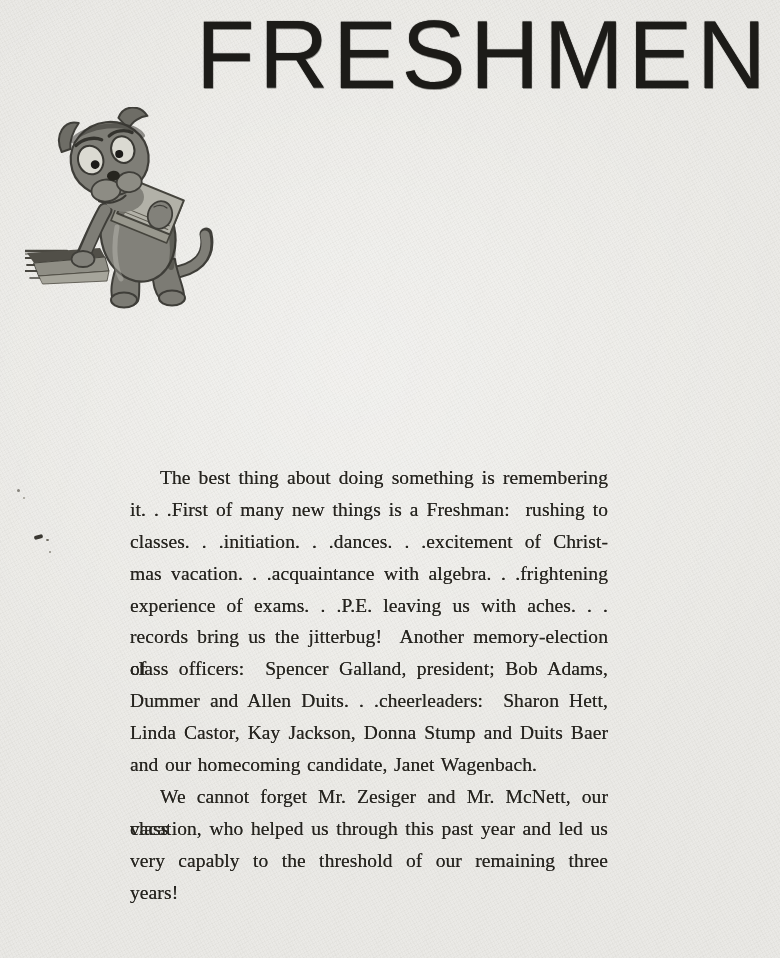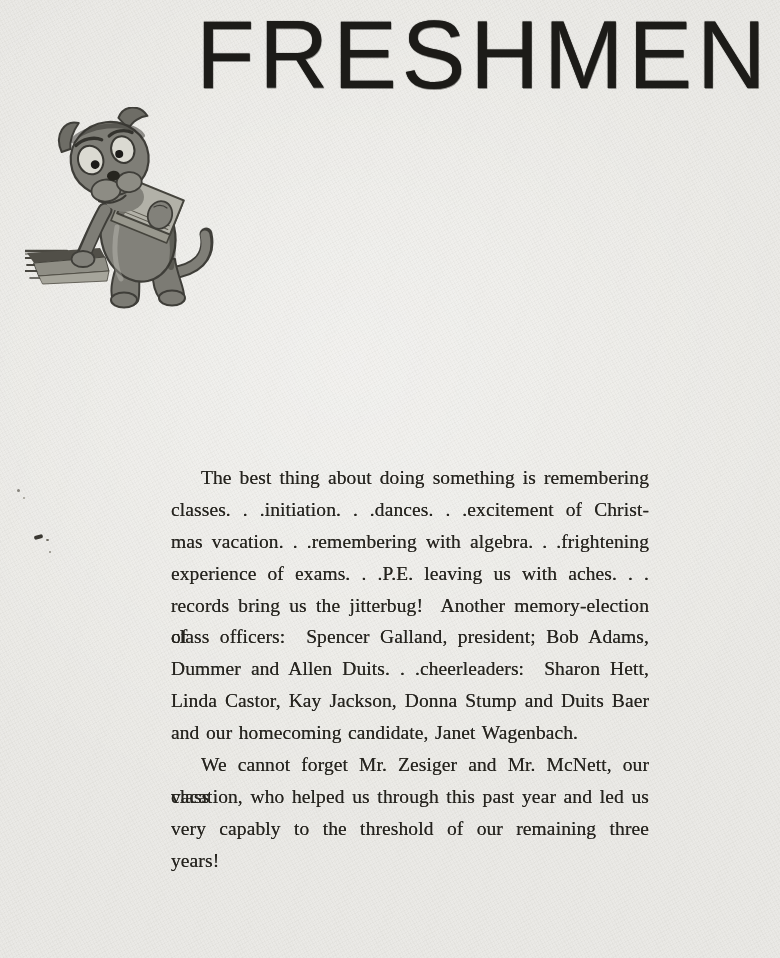--- a/index.html
+++ b/index.html
@@ -23,21 +23,21 @@
     font-family:"Liberation Sans", sans-serif;
     font-size:96px;line-height:1;font-weight:400;
     color:#1c1b18;
     text-shadow:0 0 1px rgba(28,27,24,0.85), 0.5px 0.5px 0 rgba(28,27,24,0.4);
   }
   .cat-wrap{position:absolute;left:25px;top:107px;width:230px;height:205px;}
   .textblock{
     position:absolute;left:130px;top:462px;width:478px;
     font-size:19.5px;color:#26241f;
     text-shadow:0 0 0.5px rgba(38,36,31,0.8);
-    word-spacing:1.5px;letter-spacing:0.1px;margin-left:41px;
+    word-spacing:1.5px;letter-spacing:0.1px;
   }
   .ln{
     margin:0;height:31.9px;line-height:31.9px;white-space:nowrap;
     text-align:justify;text-align-last:justify;text-justify:inter-word;
     white-space:normal;overflow:visible;
   }
   .ln.indent{text-indent:30px;}
   .ln.noj{text-align:left;text-align-last:left;}
   .speck{position:absolute;border-radius:50%;}
   .speck.s1{left:17px;top:489px;width:3px;height:3px;background:#85827b;}
@@ -142,22 +142,23 @@
         <ellipse cx="102" cy="77" rx="12.5" ry="10" fill="#8d8c84" stroke="#3f3e39" stroke-width="1.8"></ellipse>
         <ellipse cx="87" cy="69" rx="6.5" ry="5" fill="#26251f"></ellipse>
         <path d="M70,93 C78,97 90,96 97,90" fill="none" stroke="#3a3934" stroke-width="2"></path>
       </g>
     </g>
   </svg>
 </div>
 
 <div class="textblock">
   <p class="ln indent">The best thing about doing something is remembering</p>
+  <p class="ln">it. . .First of many new things is a Freshman:&nbsp; rushing to</p>
   <p class="ln">classes. . .initiation. . .dances. . .excitement of Christ-</p>
-  <p class="ln">mas vacation. . .remembering with algebra. . .frightening</p>
+  <p class="ln">mas vacation. . .acquaintance with algebra. . .frightening</p>
   <p class="ln">experience of exams. . .P.E. leaving us with aches. . .</p>
   <p class="ln">records bring us the jitterbug!&nbsp; Another memory-election of</p>
   <p class="ln">class officers:&nbsp; Spencer Galland, president; Bob Adams,</p>
   <p class="ln">Dummer and Allen Duits. . .cheerleaders:&nbsp; Sharon Hett,</p>
   <p class="ln">Linda Castor, Kay Jackson, Donna Stump and Duits Baer</p>
   <p class="ln noj">and our homecoming candidate, Janet Wagenbach.</p>
   <p class="ln indent">We cannot forget Mr. Zesiger and Mr. McNett, our class</p>
   <p class="ln">vacation, who helped us through this past year and led us</p>
   <p class="ln">very capably to the threshold of our remaining three years!</p>
 </div>

